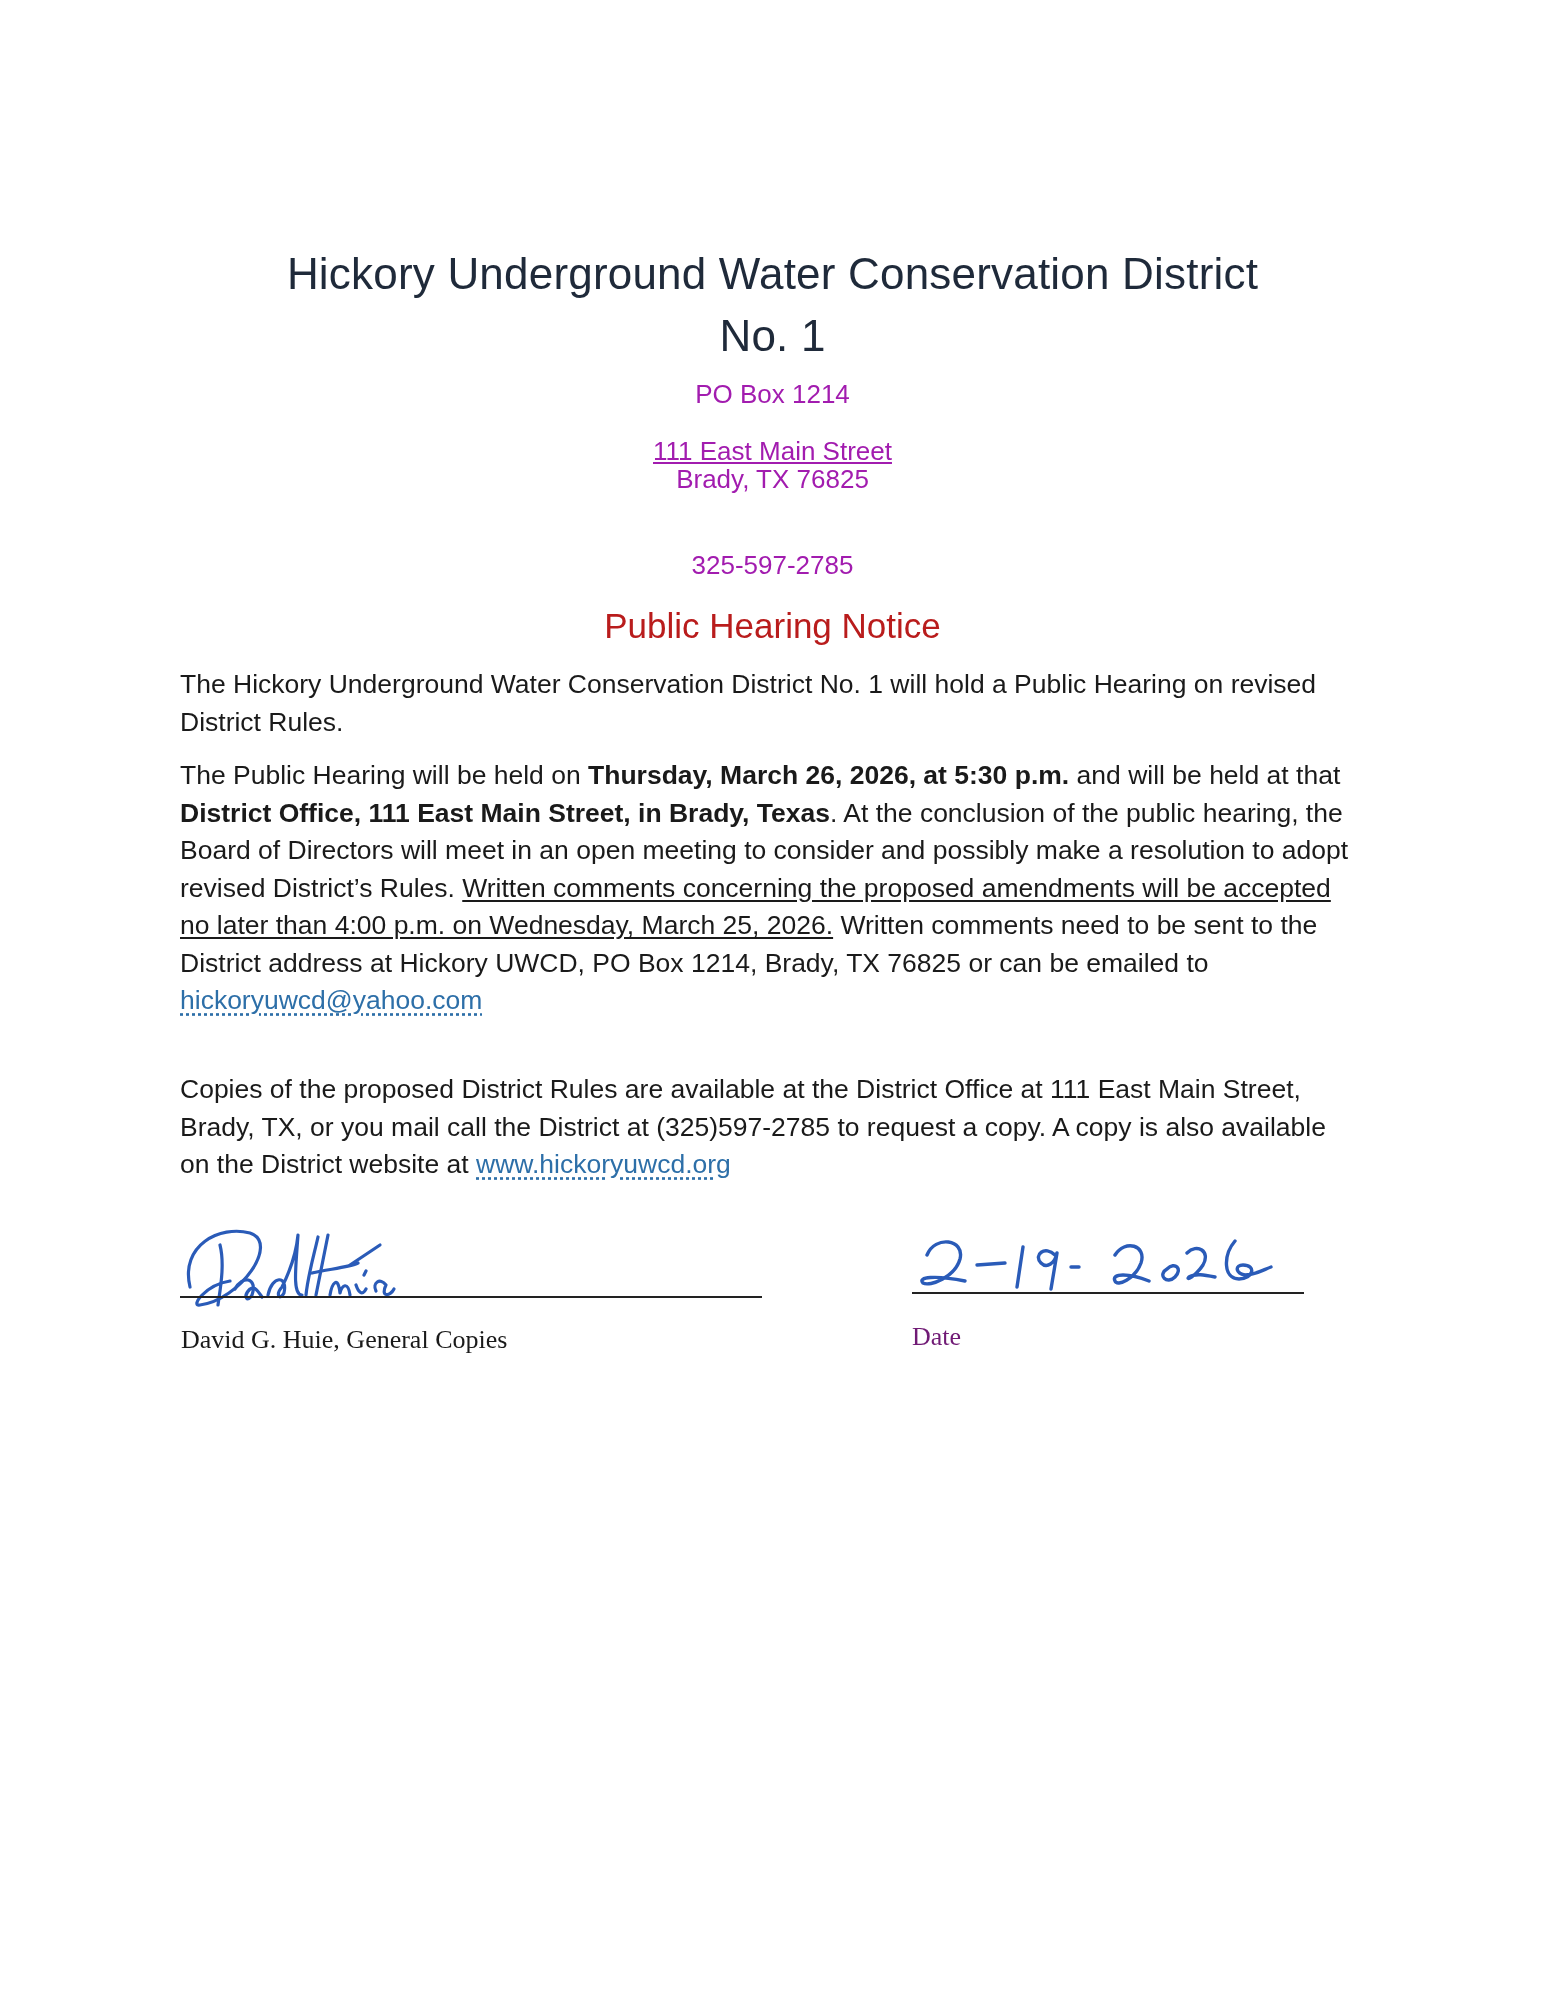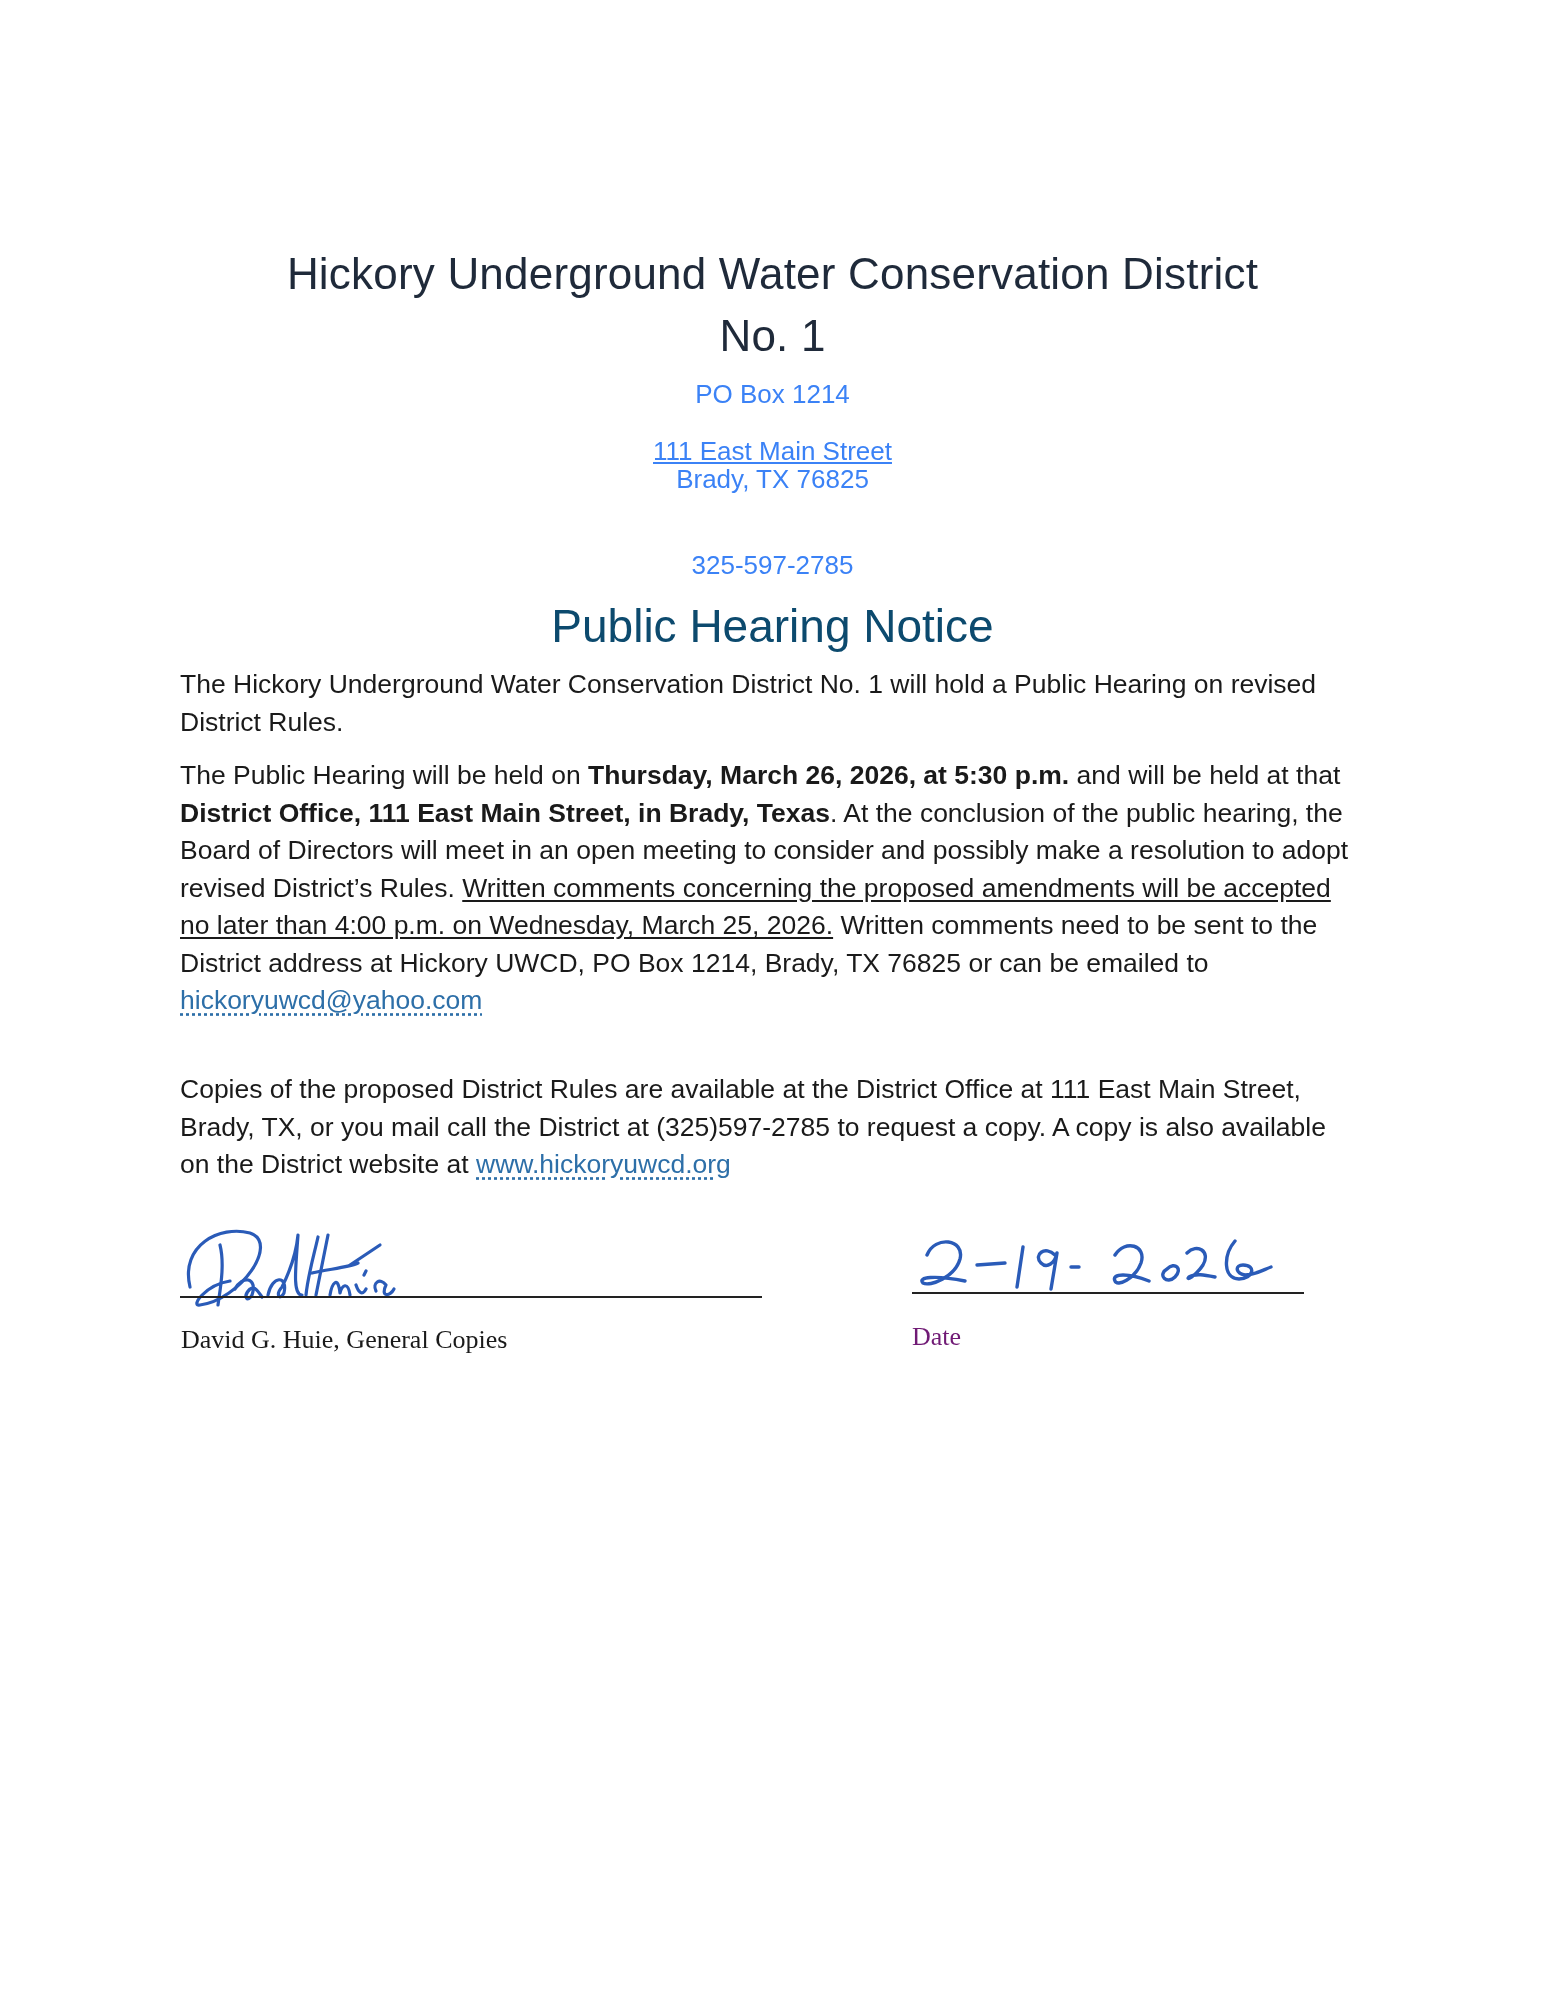--- a/index.html
+++ b/index.html
@@ -32,35 +32,35 @@
     }
     .title.l1 { top: 244px; }
     .title.l2 { top: 306px; }
     .addr {
       position: absolute;
       left: 180px;
       width: 1185px;
       text-align: center;
       font-size: 26px;
       line-height: 32px;
-      color: #3b82f6;
+      color: #a21caf;
     }
     .addr.a1 { top: 378px; }
     .addr.a2 { top: 435px; text-decoration: underline; }
     .addr.a3 { top: 463px; }
     .addr.a4 { top: 549px; }
     .subtitle {
       position: absolute;
       left: 180px;
       width: 1185px;
       text-align: center;
-      font-size: 46px;
+      font-size: 35px;
       line-height: 44px;
       top: 604px;
-      color: #0c4a6e;
+      color: #b91c1c;
     }
     .para {
       position: absolute;
       left: 180px;
       width: 1180px;
       font-size: 26.5px;
       line-height: 37.5px;
       color: #1a1a1a;
     }
     .p1 { top: 666px; }

